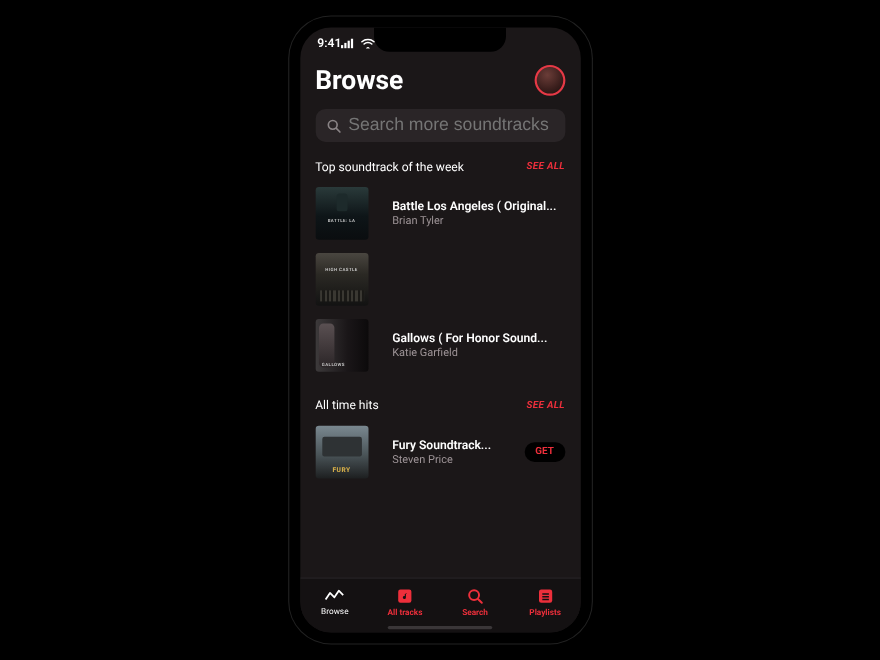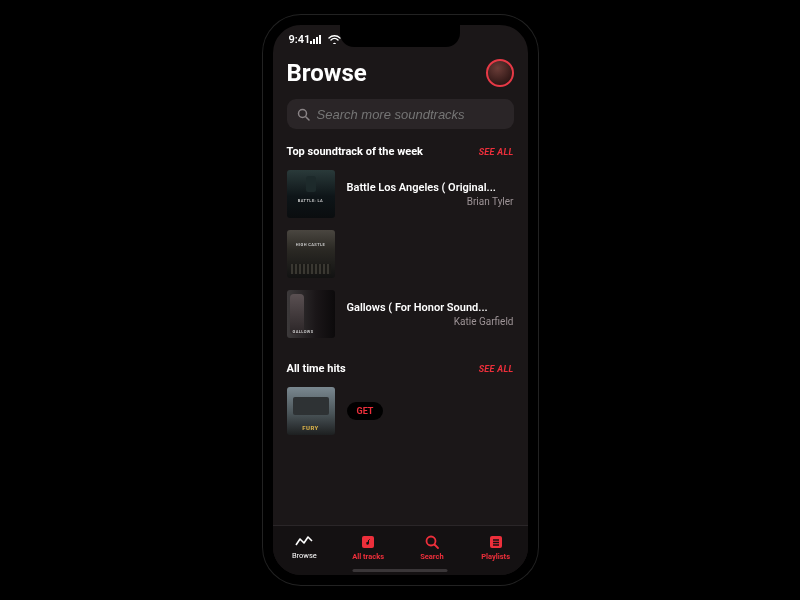--- a/index.html
+++ b/index.html
@@ -44,41 +44,41 @@
     position: relative;
   }
   .searchbar {
     background: #2a2527; border-radius: 9px;
     height: 30px; display: flex; align-items: center;
     padding: 0 10px; gap: 7px; margin-bottom: 16px;
   }
   .searchbar svg { flex-shrink: 0; }
   .searchbar input {
     background: transparent; border: none; outline: none;
-    color: #8a8486; font-size: 13px; width: 100%; font-style: italic;
+    color: #8a8486; font-size: 16px; width: 100%;
   }
   .section-head {
     display: flex; justify-content: space-between; align-items: center;
     margin-bottom: 12px;
   }
-  .section-head .stitle { color: #fff; font-size: 11px; font-weight: 700; }
+  .section-head .stitle { color: #fff; font-size: 11px; font-weight: 400; }
   .seeall { color: #ed2f3b; font-size: 9px; font-weight: 700; letter-spacing: 0.3px; font-style: italic; }
-  .track { display: flex; gap: 12px; margin-bottom: 12px; align-items: center; }
+  .track { display: flex; gap: 22px; margin-bottom: 12px; align-items: center; }
   .artwork {
     width: 48px; height: 48px; border-radius: 3px; flex-shrink: 0;
     position: relative; overflow: hidden;
   }
   .artlabel {
     position: absolute; left: 3px; right: 3px; font-size: 4px;
     color: #ccc; letter-spacing: 0.4px; text-align: center;
     font-weight: 600;
   }
   .meta { flex: 1; min-width: 0; }
   .ttitle { color: #fff; font-size: 11px; font-weight: 600; white-space: nowrap; overflow: hidden; text-overflow: ellipsis; }
-  .tartist { color: #9d9396; font-size: 10px; margin-top: 2px; text-align: right; }
+  .tartist { color: #9d9396; font-size: 10px; margin-top: 2px; }
   .getbtn {
     background: #000000; color: #ed2f3b;
     font-size: 9px; font-weight: 700;
     padding: 4px 10px; border-radius: 11px;
     display: inline-block;
   }
   .tabbar {
     position: absolute; bottom: 0; left: 0; right: 0;
     height: 50px; background: #141112;
     display: flex; padding-bottom:6px;
@@ -177,20 +177,24 @@
 
     <div class="section-head" style="margin-top:24px">
       <span class="stitle">All time hits</span>
       <span class="seeall">SEE ALL</span>
     </div>
 
     <div class="track">
       <div class="artwork art-fury">
           <span class="artlabel" style="bottom:4px;color:#d8b04a;font-size:6px;font-weight:800">FURY</span>
         </div>
+      <div class="meta">
+        <div class="ttitle">Fury Soundtrack...</div>
+        <div class="tartist">Steven Price</div>
+      </div>
       <span class="getbtn">GET</span>
     </div>
   </div>
 
   <div class="tabbar">
     <div class="tab active">
       <svg width="18" height="14" viewBox="0 0 18 14">
           <polyline points="1,10 5,4 9,8 13,2 17,6" stroke="#fff" stroke-width="1.6" fill="none" stroke-linejoin="round"></polyline>
         </svg>
       <span class="tlabel">Browse</span>

